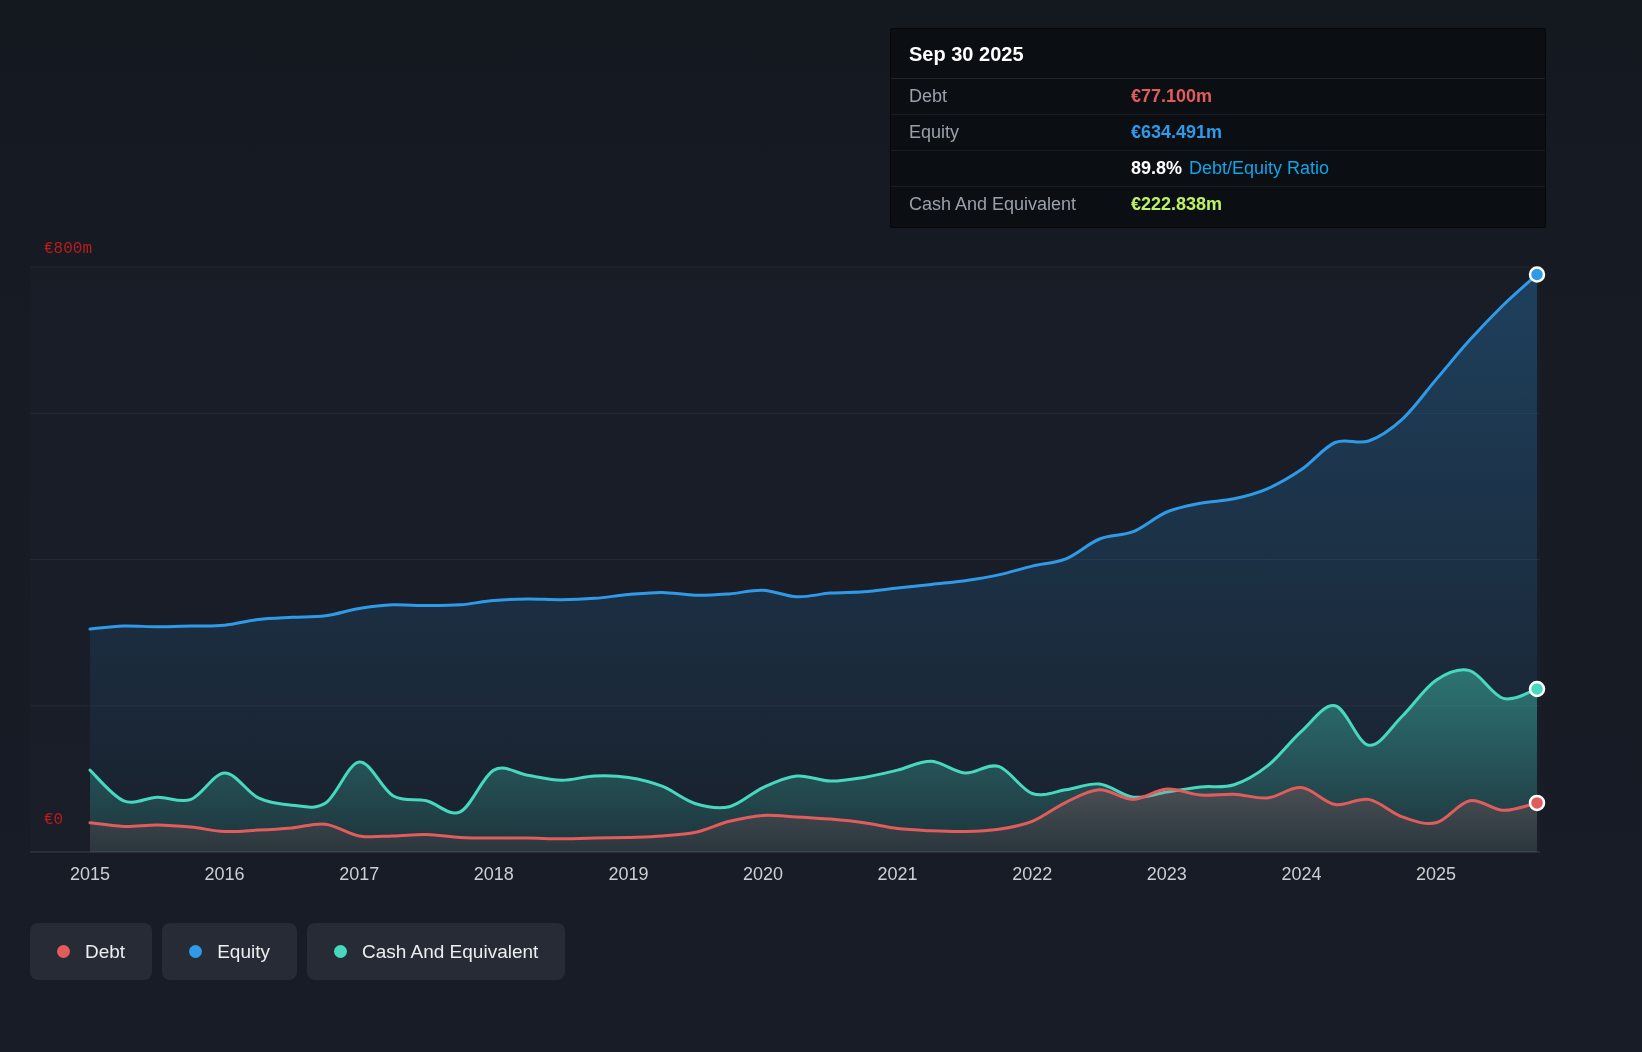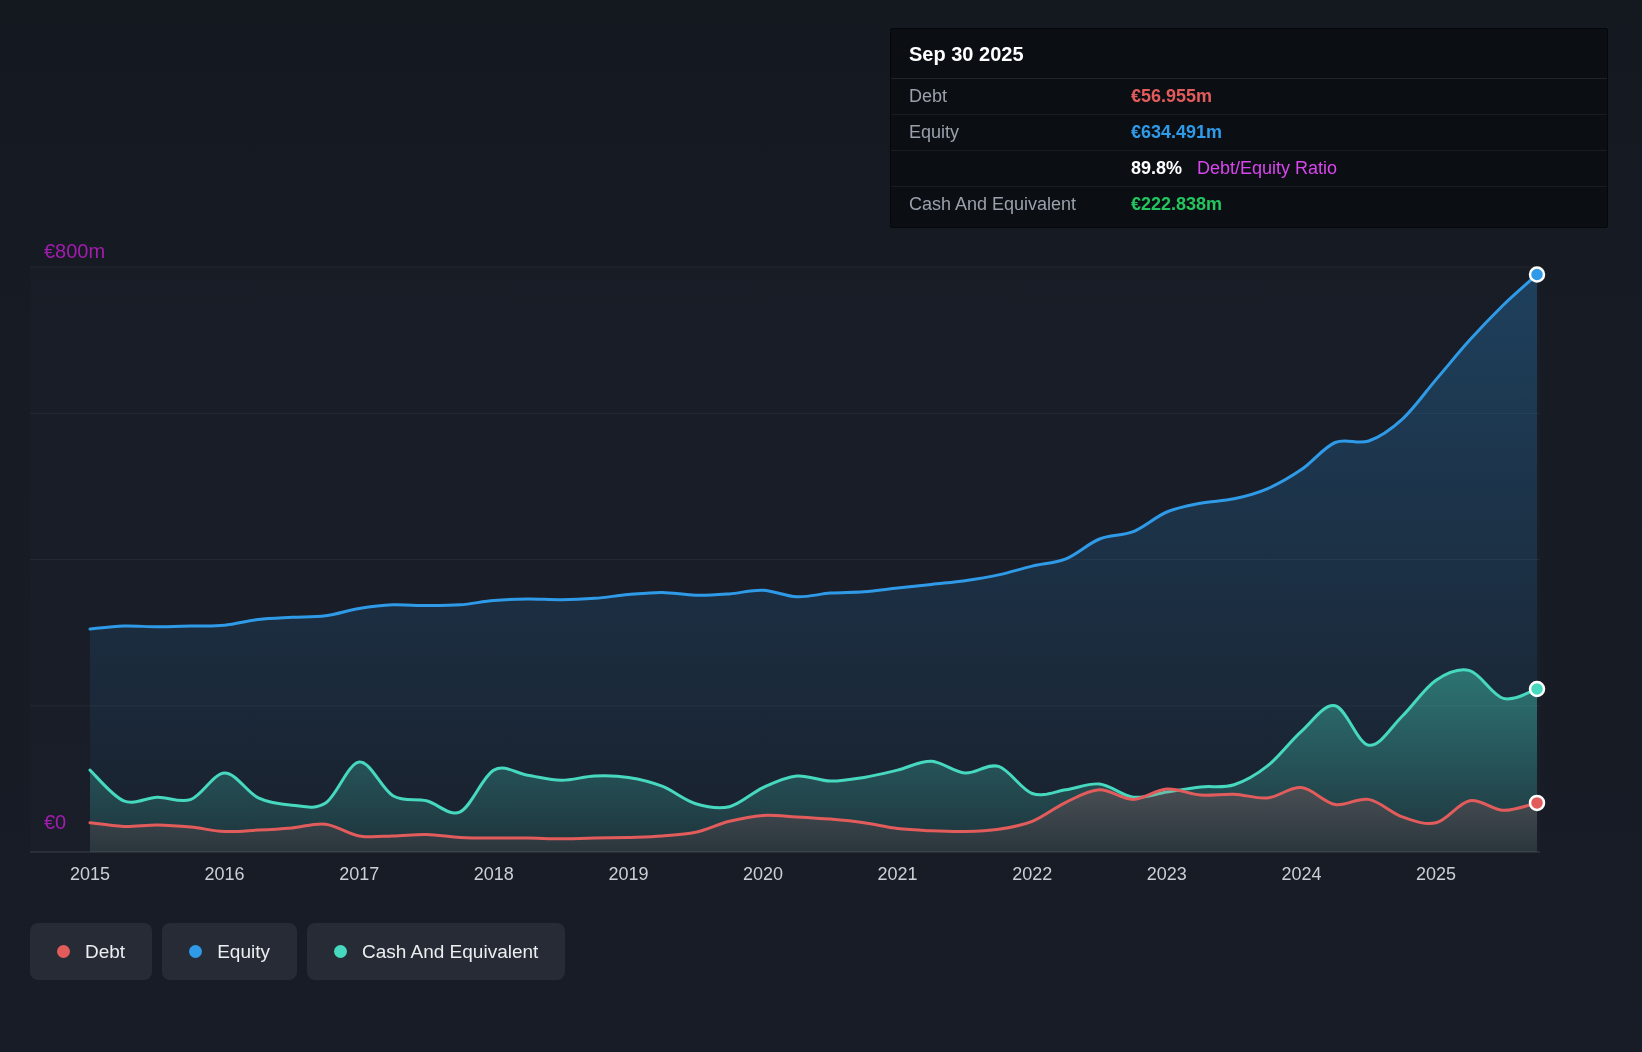--- a/index.html
+++ b/index.html
@@ -7,44 +7,44 @@
   body {
     background: linear-gradient(180deg, #14181f 0%, #171b24 35%, #181c26 100%);
     font-family: "Liberation Sans", sans-serif;
     position: relative;
     overflow: hidden;
     color: #ffffff;
   }
   .stage { position: absolute; inset: 0; }
   svg#chart { position: absolute; left: 0; top: 0; }
 
-  .ylabel { position: absolute; left: 44px; font-size: 20px; color: #a21caf; z-index: 2; }
+  .ylabel { position: absolute; left: 44px; font-size: 16px; color: #b91c1c; z-index: 2; font-family: Liberation Mono, monospace; }
   .ymax  { top: 240px; }
   .yzero { top: 811px; }
 
   .tooltip {
-    position: absolute; left: 890px; top: 28px; width: 718px;
+    position: absolute; left: 890px; top: 28px; width: 656px;
     background: #0b0e13; border: 1px solid #05070b; border-radius: 2px;
     z-index: 6;
   }
   .tt-title {
     font-size: 20px; font-weight: 700; color: #ffffff;
     padding: 14px 18px 12px 18px;
     border-bottom: 1px solid rgba(255,255,255,0.09);
   }
   .tt-row {
     display: flex; align-items: center;
     padding: 7px 18px; font-size: 18px;
     border-bottom: 1px solid rgba(255,255,255,0.06);
   }
   .tt-row:last-child { border-bottom: none; padding-bottom: 12px; }
   .tt-label { width: 222px; flex: 0 0 222px; color: #9aa1ab; font-weight: 400; }
   .tt-value { font-weight: 700; }
   .tt-ratio .tt-value { color: #ffffff; }
-  .tt-muted { color: #d946ef; font-weight: 400; margin-left: 15px; text-align: center; }
+  .tt-muted { color: #0ea5e9; font-weight: 400; margin-left: 7px; text-align: center; }
 
   .legend { position: absolute; left: 30px; top: 923px; display: flex; gap: 10px; z-index: 6; }
   .pill {
     display: flex; align-items: center; gap: 15px;
     background: #262b35; border-radius: 8px;
     height: 57px; padding: 0 27px;
     font-size: 19px; color: #eceef0; cursor: pointer;
   }
   .dot { width: 13px; height: 13px; border-radius: 50%; flex: 0 0 13px; }
 </style>
@@ -96,33 +96,33 @@
       <text x="1436.0" y="880" fill="#ccd0d6" font-size="18" text-anchor="middle" font-family="Liberation Sans, sans-serif">2025</text>
     </svg>
 
   <div class="ylabel ymax">€800m</div>
   <div class="ylabel yzero">€0</div>
 
   <div class="tooltip">
     <div class="tt-title">Sep 30 2025</div>
     <div class="tt-row">
       <span class="tt-label">Debt</span>
-      <span class="tt-value" style="color: rgb(226, 92, 92);">€56.955m</span>
+      <span class="tt-value" style="color: rgb(226, 92, 92);">€77.100m</span>
     </div>
     <div class="tt-row">
       <span class="tt-label">Equity</span>
       <span class="tt-value" style="color: rgb(47, 155, 232);">€634.491m</span>
     </div>
     <div class="tt-row tt-ratio">
       <span class="tt-label"></span>
       <span class="tt-value"><b>89.8%</b><span class="tt-muted">Debt/Equity Ratio</span></span>
     </div>
     <div class="tt-row">
       <span class="tt-label">Cash And Equivalent</span>
-      <span class="tt-value" style="color: #22c55e;">€222.838m</span>
+      <span class="tt-value" style="color: #bef264;">€222.838m</span>
     </div>
   </div>
 
   <div class="legend">
     <div class="pill">
       <span class="dot" style="background-color: rgb(226, 92, 92);"></span>
       <span>Debt</span>
     </div>
     <div class="pill">
       <span class="dot" style="background-color: rgb(47, 155, 232);"></span>

